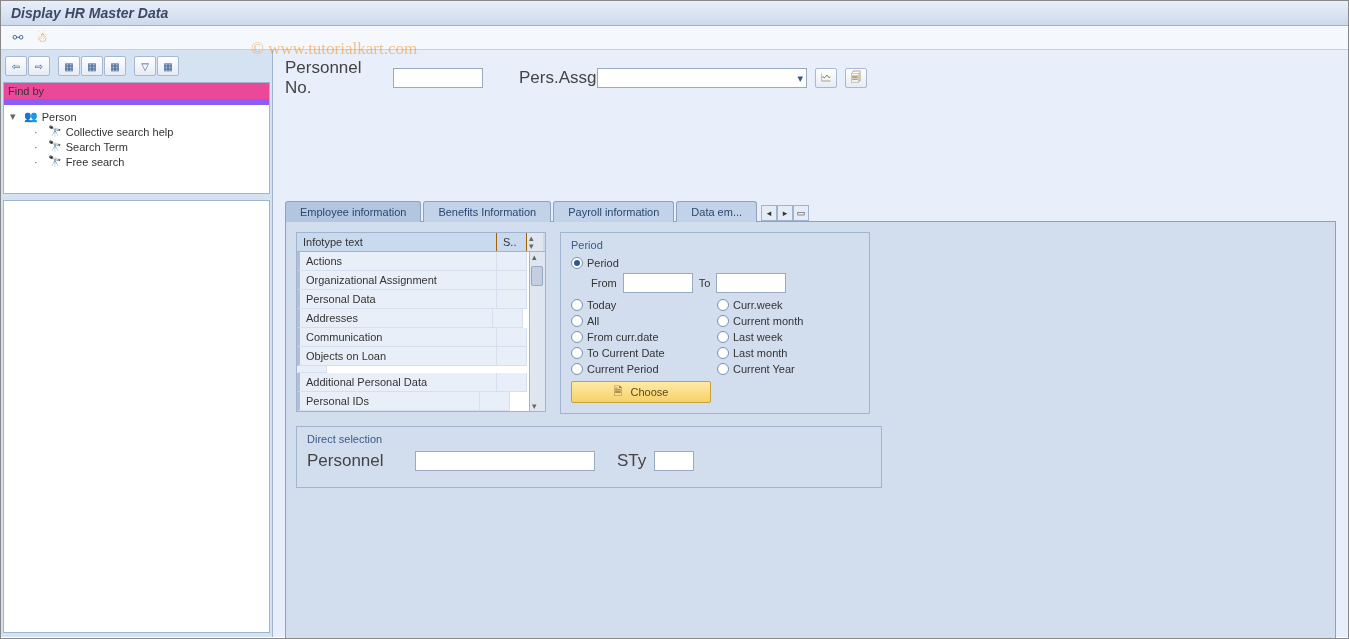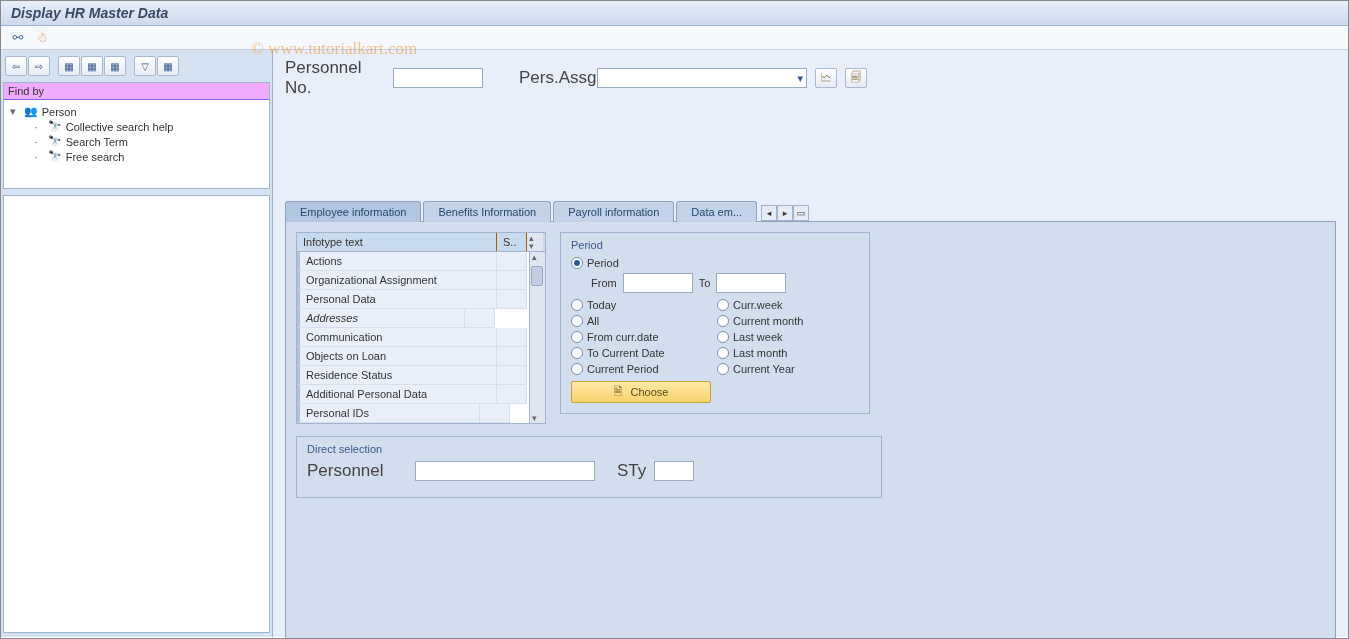--- a/index.html
+++ b/index.html
@@ -68,24 +68,24 @@
     font-size:10px;
     color:#34568a;
   }
   .side-toolbar .gap { width:6px; }
   .find-by {
     margin-top: 4px;
     border: 1px solid #a0b4d0;
     background: #d5e2f2;
   }
   .find-by-header {
-    background: #f0abfc;
+    background: #ec4899;
     padding: 2px 4px;
     font-size: 11px;
-    border-bottom: 1px solid #8b5cf6;
+    border-bottom: 6px solid #8b5cf6;
   }
   .tree {
     background: #fff;
     padding: 4px 2px;
     min-height: 88px;
   }
   .tree-node {
     padding: 1px 2px;
     display: flex; align-items: center;
     gap: 4px;
@@ -368,33 +368,32 @@
                   </div>
                 <div class="table-row">
                     <div class="cell first" style="width:200px;">Organizational Assignment</div>
                     <div class="cell" style="width:30px;"></div>
                   </div>
                 <div class="table-row">
                     <div class="cell first" style="width:200px;">Personal Data</div>
                     <div class="cell" style="width:30px;"></div>
                   </div>
                 <div class="table-row">
-                    <div class="cell first" style="width:168px;font-style:italic;">Addresses</div>
+                    <div class="cell first" style="width:196px;">Addresses</div>
                     <div class="cell" style="width:30px;"></div>
                   </div>
                 <div class="table-row">
                     <div class="cell first" style="width:200px;">Communication</div>
                     <div class="cell" style="width:30px;"></div>
                   </div>
                 <div class="table-row">
                     <div class="cell first" style="width:200px;">Objects on Loan</div>
                     <div class="cell" style="width:30px;"></div>
                   </div>
                 <div class="table-row">
-                    <div class="cell first" style="width:200px;">Residence Status</div>
                     <div class="cell" style="width:30px;"></div>
                   </div>
                 <div class="table-row">
                     <div class="cell first" style="width:200px;">Additional Personal Data</div>
                     <div class="cell" style="width:30px;"></div>
                   </div>
                 <div class="table-row">
                     <div class="cell first" style="width:183px;">Personal IDs</div>
                     <div class="cell" style="width:30px;"></div>
                   </div>

